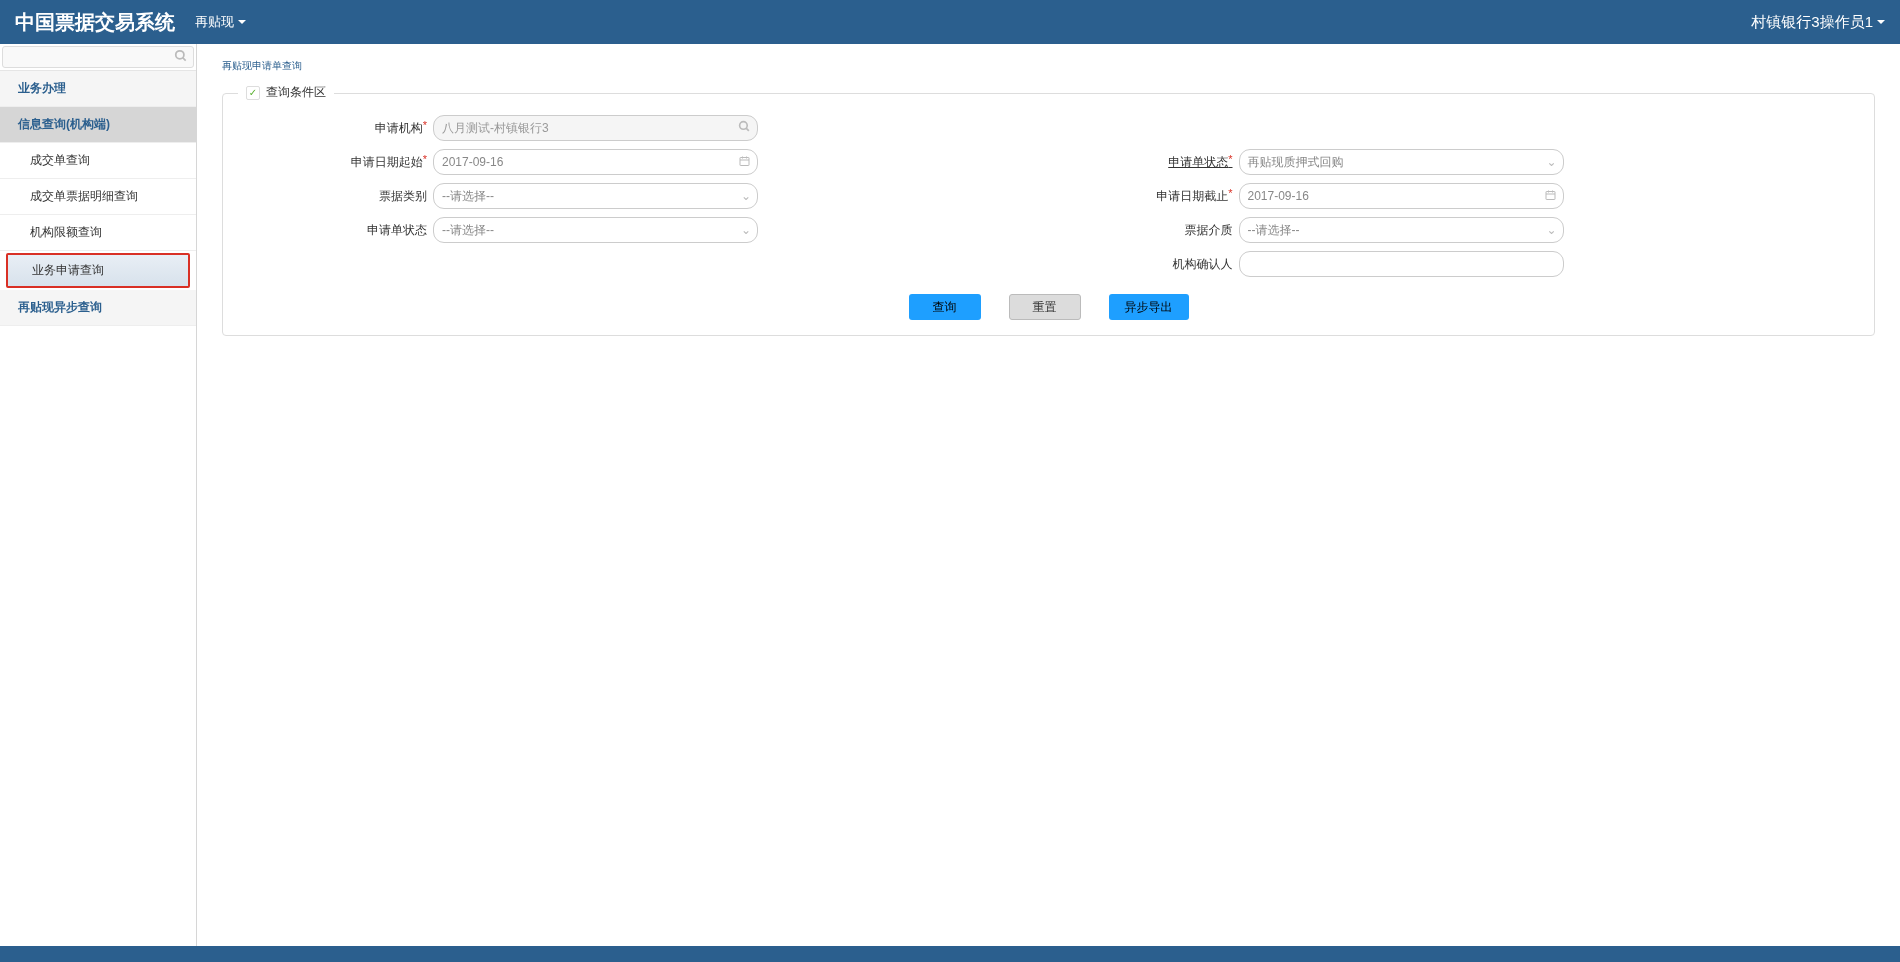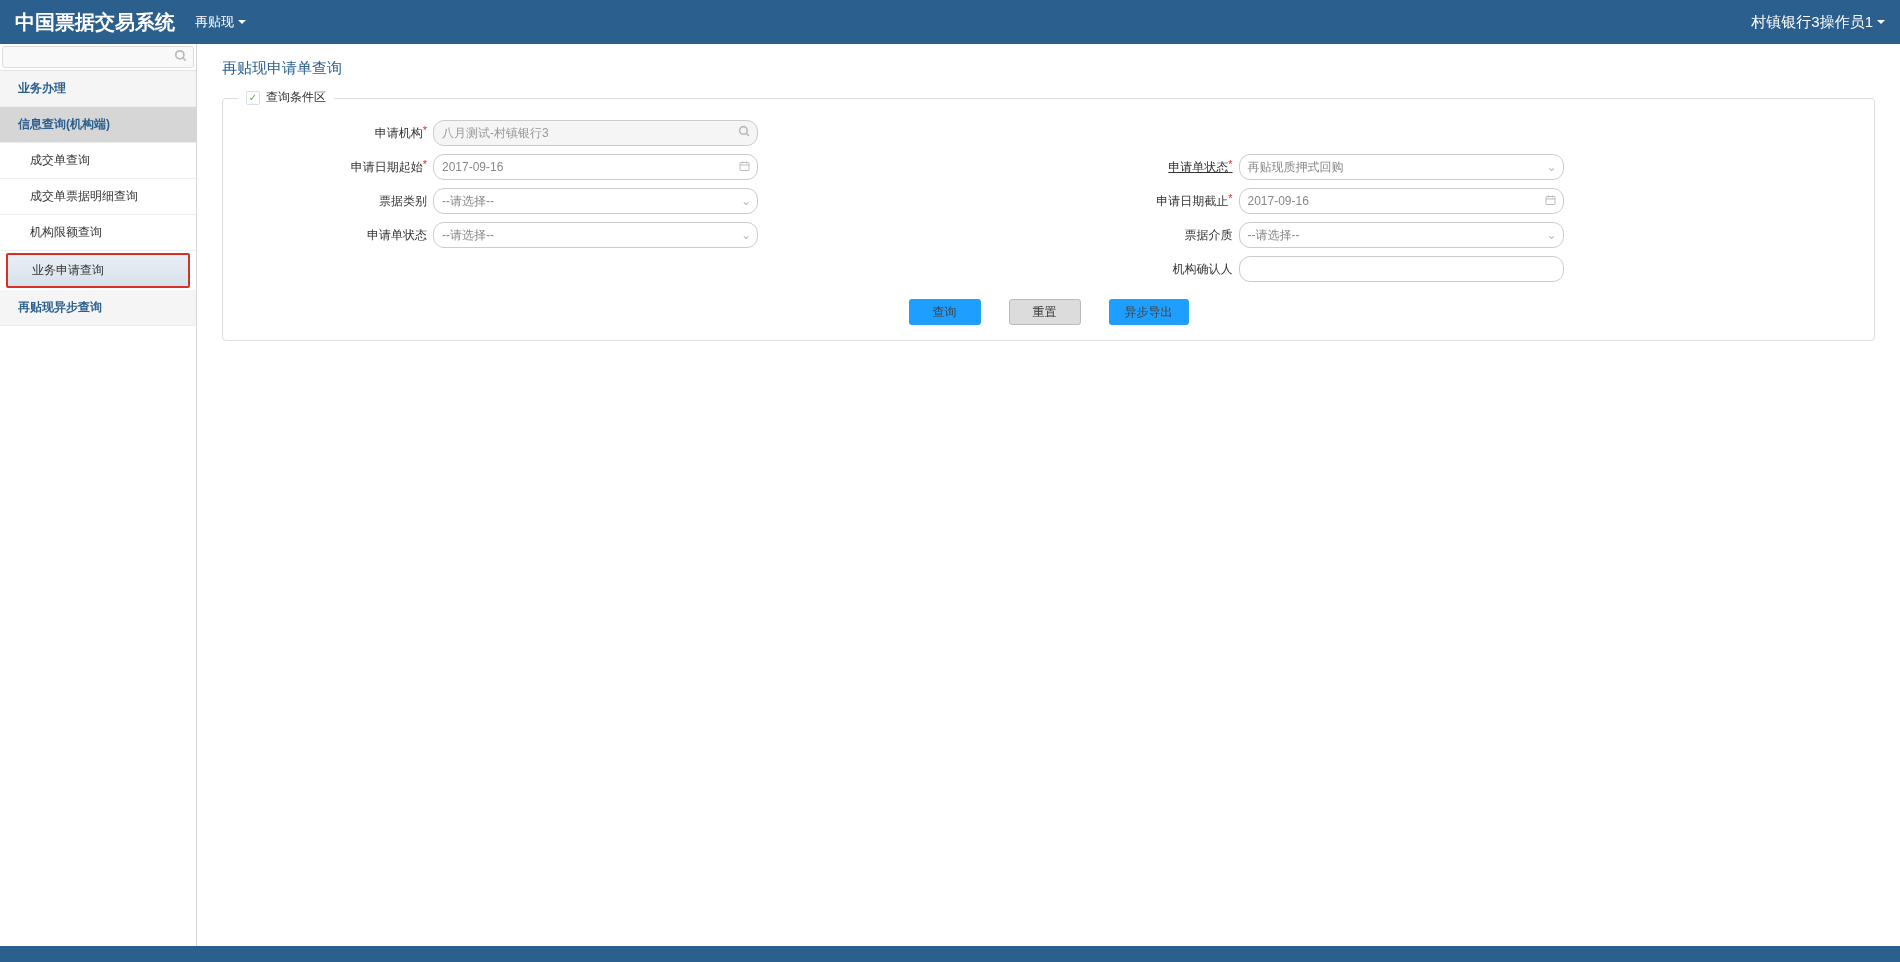--- a/index.html
+++ b/index.html
@@ -21,39 +21,39 @@
     .sidebar-search input { width: 100%; height: 22px; border: 1px solid #ddd; border-radius: 3px; padding: 0 24px 0 6px; font-size: 12px; background: #f9f9f9; }
     .sidebar-search .search-ic { position: absolute; right: 8px; top: 5px; color: #bbb; font-size: 13px; }
     .sidebar-item { padding: 9px 18px; font-size: 12px; cursor: pointer; border-bottom: 1px solid #eee; }
     .sidebar-header { color: #2b5f8e; font-weight: bold; background: #f5f5f5; }
     .sidebar-header.gray { background: #d6d6d6; }
     .sidebar-sub { padding-left: 30px; color: #333; background: #fff; }
     .sidebar-sub.active { background: linear-gradient(#e8eef5,#d8e2ec); border: 2px solid #d93025; border-radius: 2px; margin: 2px 6px; padding: 7px 24px; }
     
     
     .main { flex: 1; padding: 15px 25px; position: relative; }
-    .page-title { color: #2b5f8e; font-size: 15px; font-weight: normal; margin-bottom: 20px; }
+    .page-title { color: #2b5f8e; font-size: 10px; font-weight: normal; margin-bottom: 20px; }
     
     .fieldset { border: 1px solid #ddd; border-radius: 4px; padding: 20px 20px 15px; position: relative; }
     .fieldset-legend { position: absolute; top: -10px; left: 15px; background: #fff; padding: 0 8px; display: flex; align-items: center; font-size: 12px; color: #333; }
     .legend-check { display: inline-block; width: 14px; height: 14px; border: 1px solid #ddd; border-radius: 2px; margin-right: 6px; background: #fff; color: #5ab030; font-size: 10px; text-align: center; line-height: 12px; }
     
     .form-grid { display: flex; flex-wrap: wrap; gap: 0; }
     .form-col { width: 50%; display: flex; flex-direction: column; }
     .form-row { display: flex; align-items: center; margin-bottom: 6px; height: 28px; }
     .form-label { width: 190px; text-align: right; padding-right: 6px; font-size: 12px; color: #333; }
     .form-label.underline { text-decoration: underline; }
     .form-label .req { color: #d93025; position: relative; top: -3px; font-size: 11px; }
     .form-control { width: 325px; height: 26px; border: 1px solid #ccc; border-radius: 11px; padding: 0 8px; font-size: 12px; color: #888; background: #fff; display: flex; align-items: center; position: relative; }
     .form-control.disabled { background: #f5f5f5; color: #999; }
     .form-control .ic-right { position: absolute; right: 6px; color: #bbb; font-size: 12px; }
     
     .btn-row { display: flex; justify-content: center; gap: 28px; margin-top: 10px; }
     .btn { min-width: 72px; height: 26px; border: none; border-radius: 3px; padding: 0 16px; font-size: 12px; cursor: pointer; display: flex; align-items: center; justify-content: center; }
-    .btn-primary { background: #1e9fff; color: #404040; }
+    .btn-primary { background: #1e9fff; color: #000000; }
     .btn-default { background: #dcdcdc; color: #333; border: 1px solid #bbb; }
     
     
     .footer { height: 16px; background: #2b5f8e; position: fixed; bottom: 0; left: 0; right: 0; }
   </style>
 </head>
 <body>
 
 <div class="header">
   <div class="header-title">中国票据交易系统</div>

